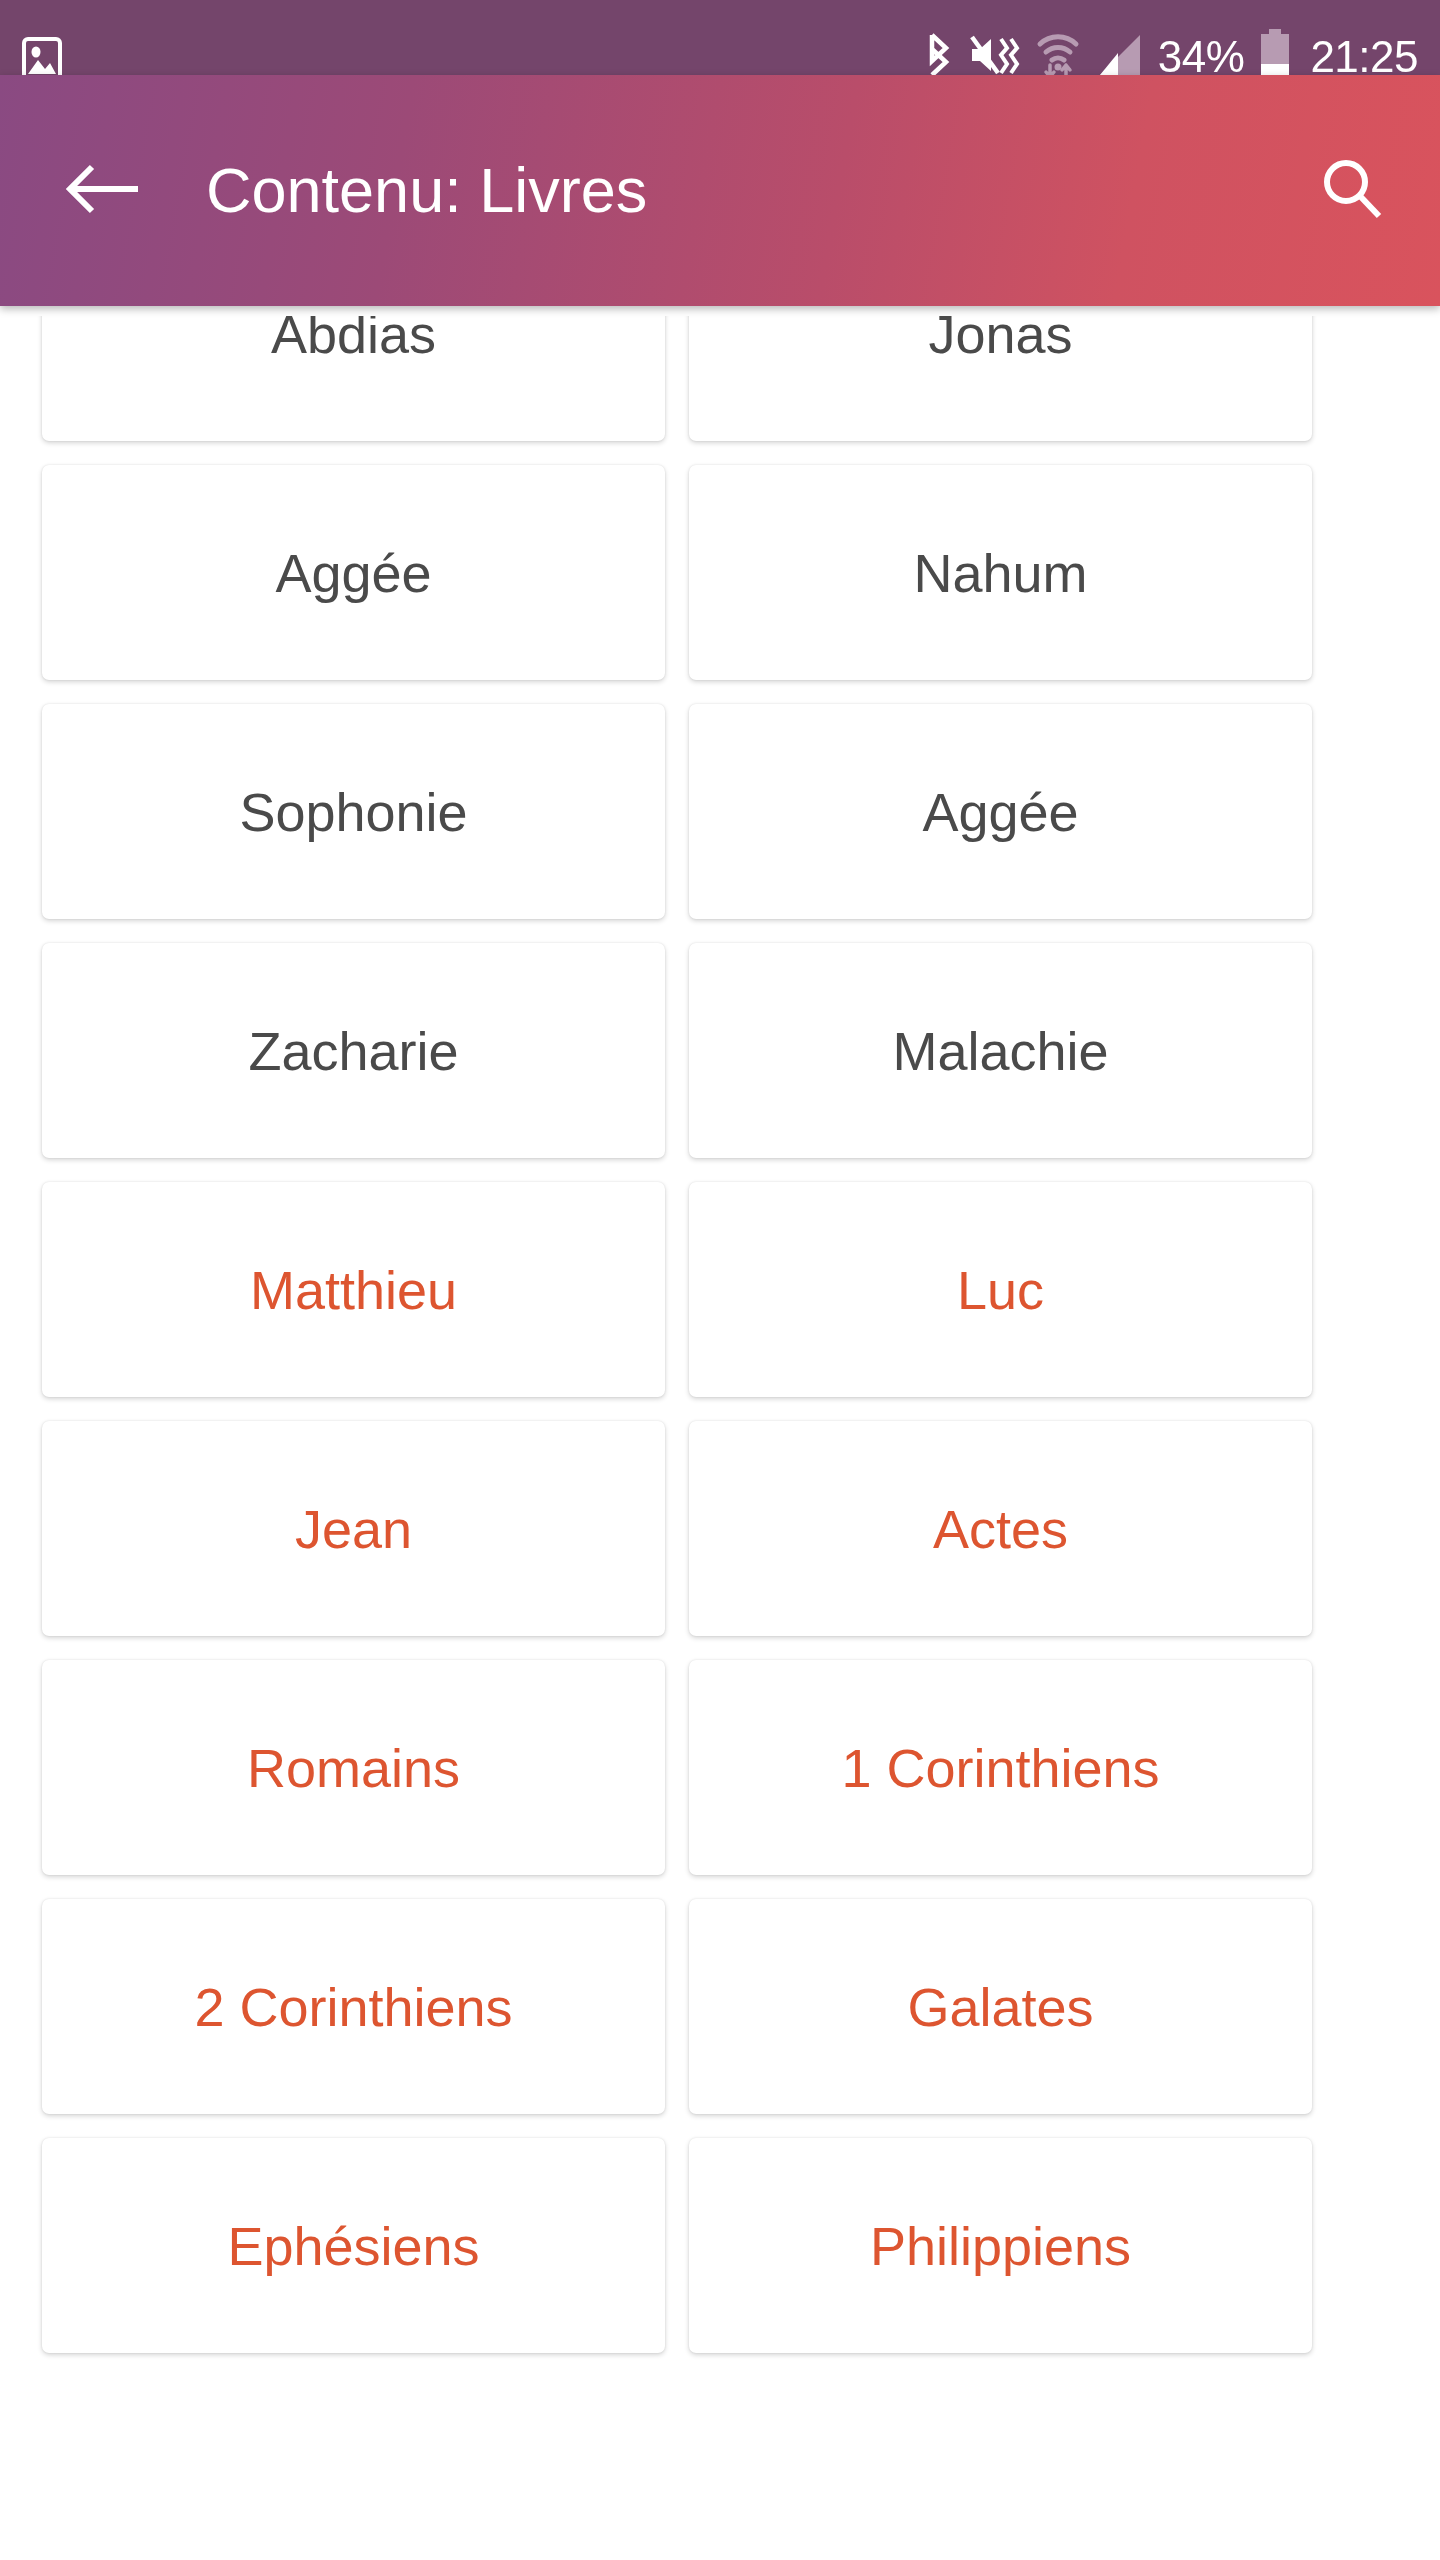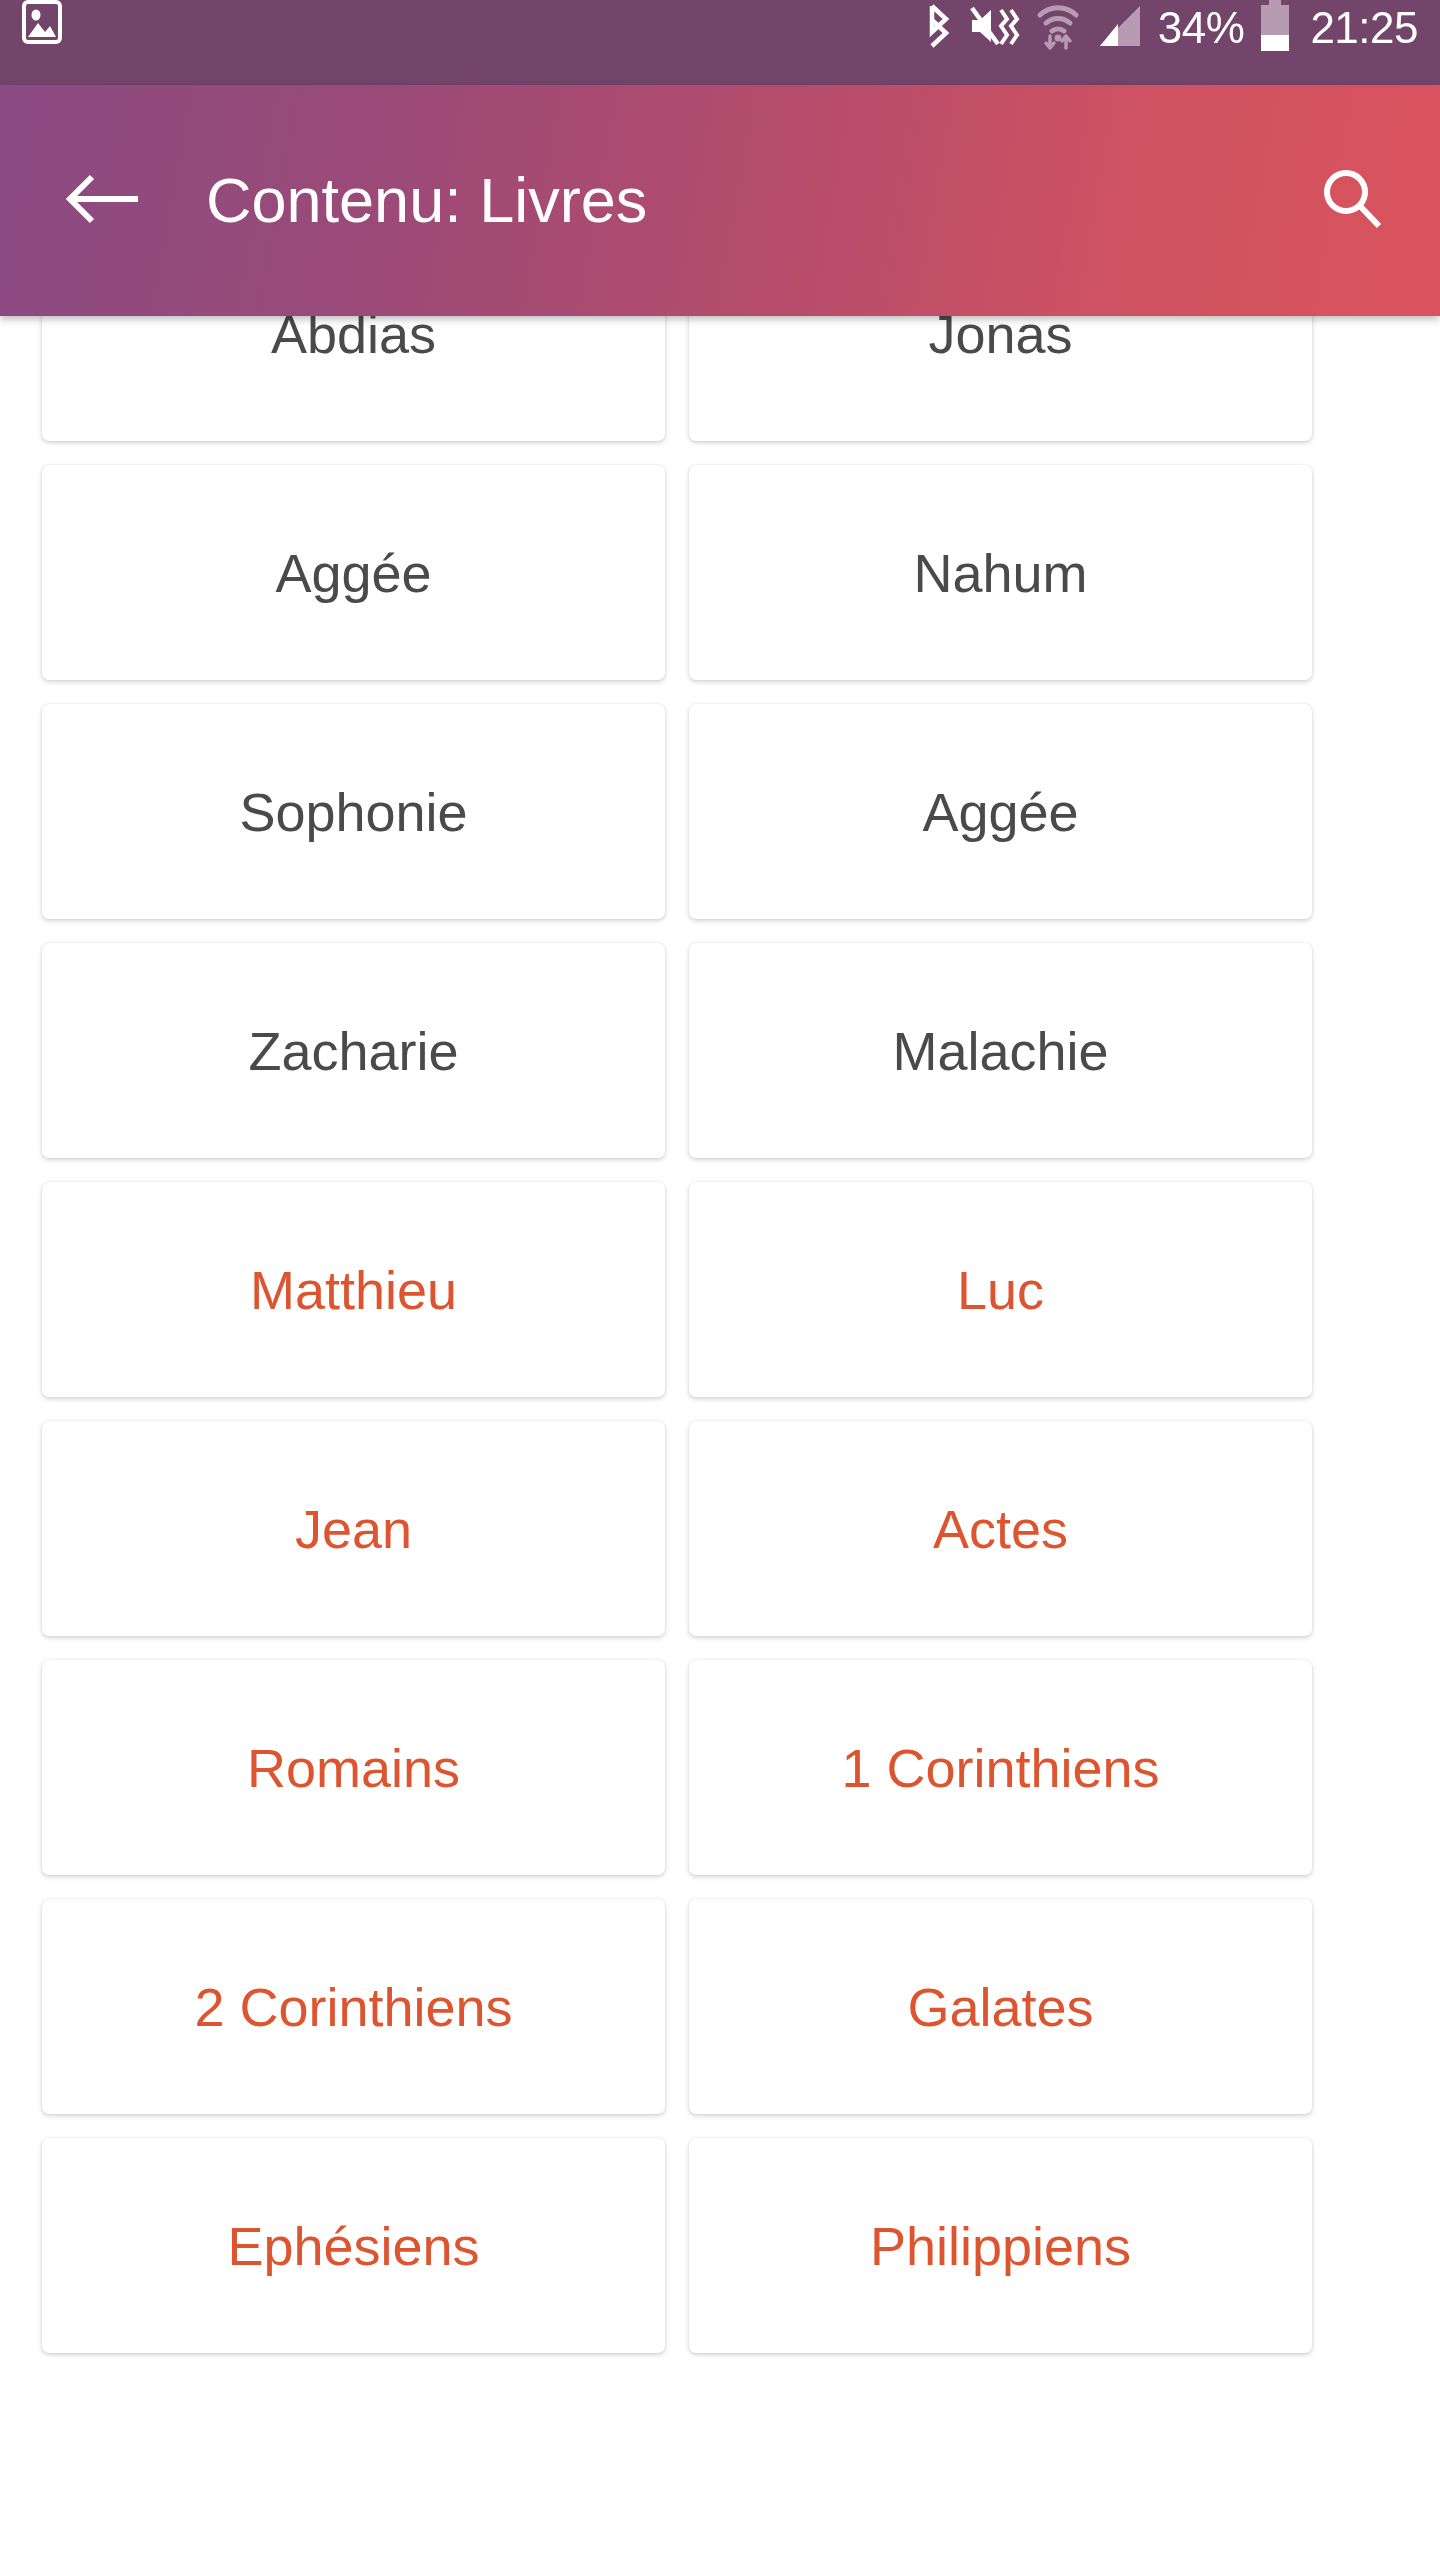--- a/index.html
+++ b/index.html
@@ -16,21 +16,21 @@
   }
 
   
   #status-bar {
     position: absolute;
     top: 0; left: 0;
     width: 1440px;
     height: 85px;
     background: #74456b;
     display: flex;
-    align-items: flex-start;
+    align-items: flex-end;
     box-sizing: border-box;
     padding: 0 22px 0 22px;
   }
   #status-left {
     display: flex;
     align-items: center;
   }
   #status-right {
     margin-left: auto;
     display: flex;
@@ -43,21 +43,21 @@
     font-size: 44px;
     font-family: "Liberation Sans", sans-serif;
     letter-spacing: -0.5px;
     line-height: 1;
   }
   #status-clock { margin-left: 4px; }
 
   
   #app-bar {
     position: absolute;
-    top: 85px; left: 0;
+    top: 75px; left: 0;
     width: 1440px;
     height: 231px;
     background: linear-gradient(100deg, #8a4a82 0%, #9c4a77 28%, #b94d6a 58%, #cf5261 78%, #d9535d 100%);
     display: flex;
     align-items: center;
     box-sizing: border-box;
     padding: 0 42px 0 58px;
     z-index: 5;
     box-shadow: 0 3px 8px rgba(0,0,0,0.28);
   }

